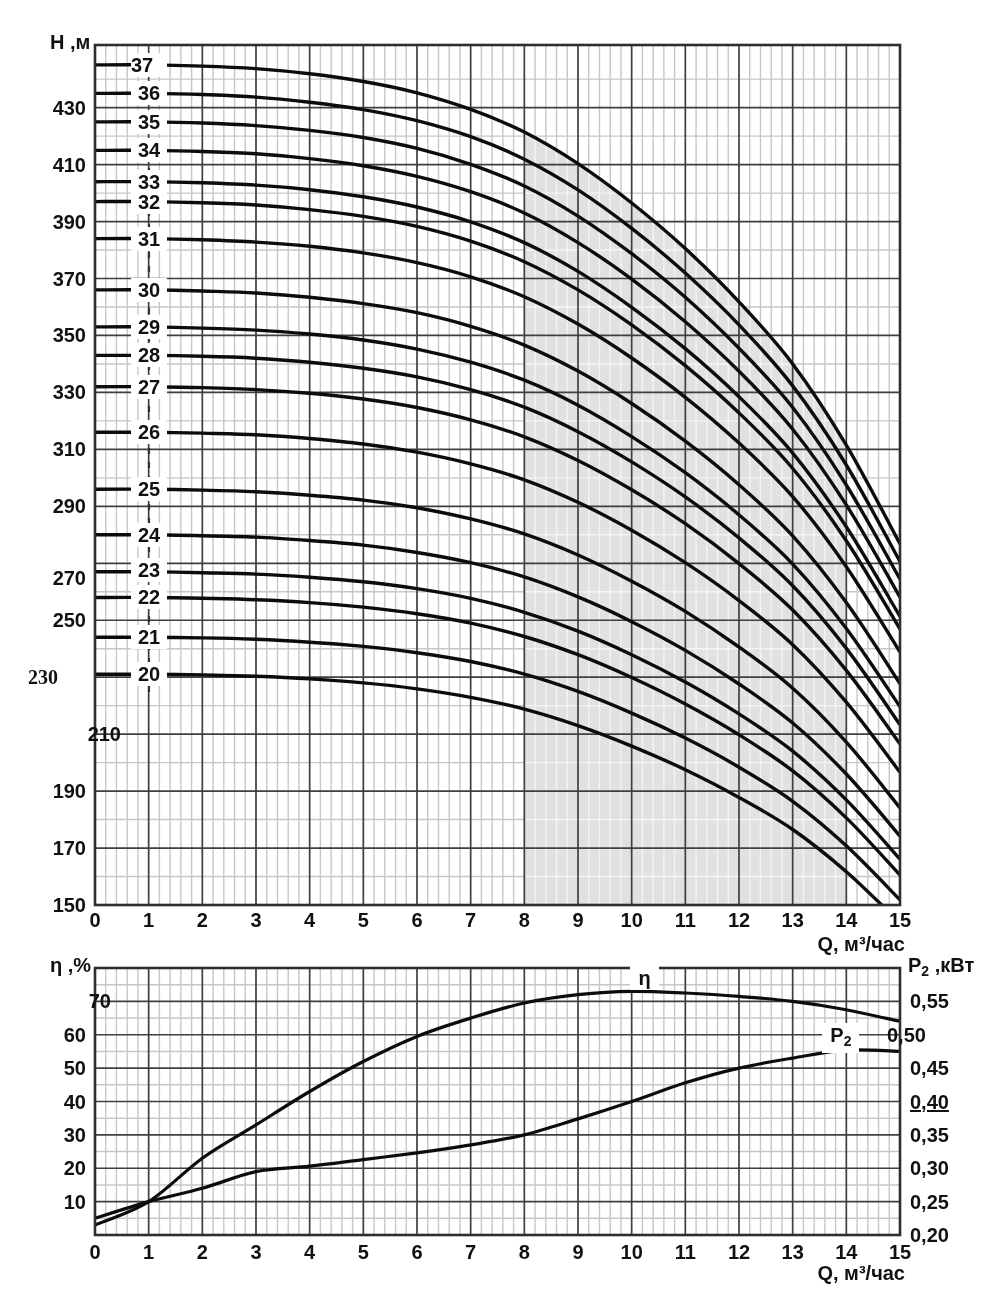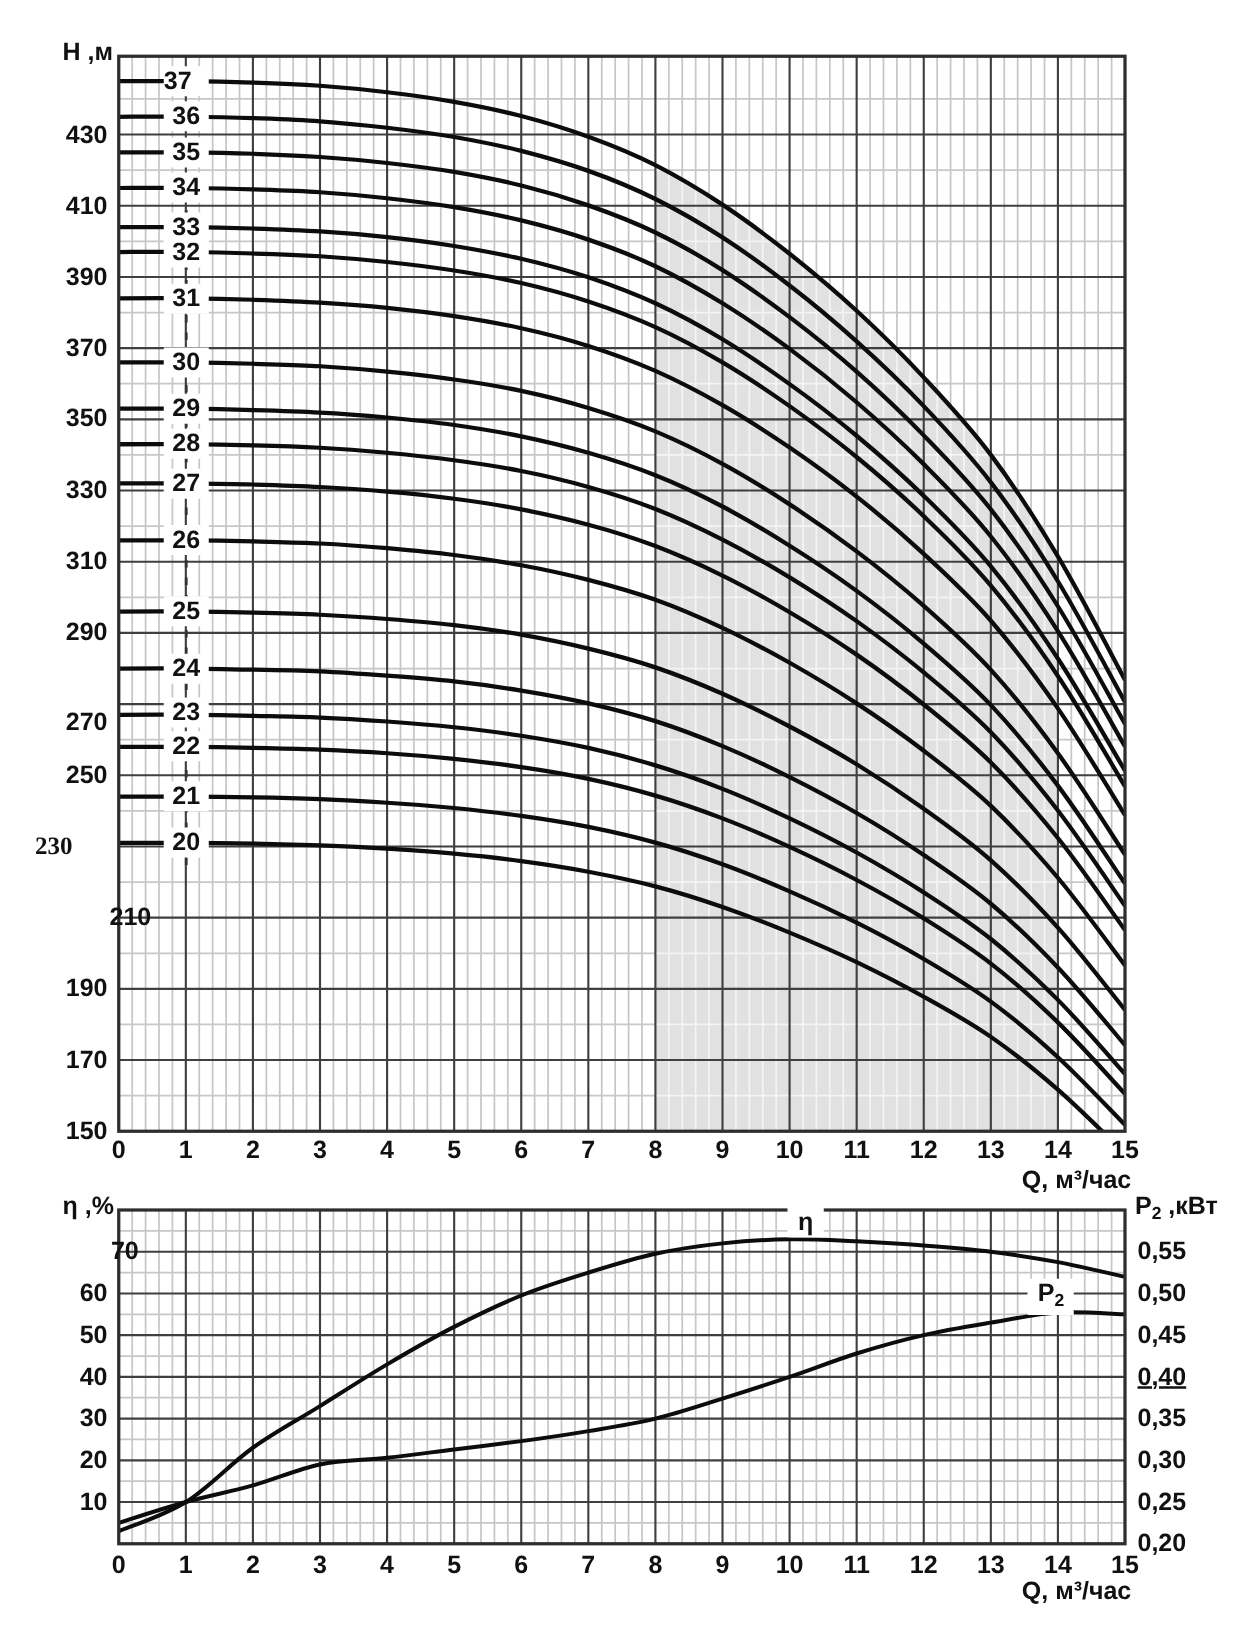--- a/index.html
+++ b/index.html
@@ -376,21 +376,21 @@
       <div class="t" style="left: 826.333px; width: 40px; top: 908px; text-align: center;">14</div>
       <div class="t" style="left: 880px; width: 40px; top: 908px; text-align: center;">15</div>
       <div class="t" style="left: 0px; width: 86px; top: 989.375px; text-align: right; padding-left: 25px;">70</div>
       <div class="t" style="left: 0px; width: 86px; top: 1022.75px; text-align: right;">60</div>
       <div class="t" style="left: 0px; width: 86px; top: 1056.12px; text-align: right;">50</div>
       <div class="t" style="left: 0px; width: 86px; top: 1089.5px; text-align: right;">40</div>
       <div class="t" style="left: 0px; width: 86px; top: 1122.88px; text-align: right;">30</div>
       <div class="t" style="left: 0px; width: 86px; top: 1156.25px; text-align: right;">20</div>
       <div class="t" style="left: 0px; width: 86px; top: 1189.62px; text-align: right;">10</div>
       <div class="t" style="left: 910px; width: 90px; top: 989.375px;">0,55</div>
-      <div class="t" style="left: 910px; width: 90px; top: 1022.75px;">0,50</div>
+      <div class="t" style="left: 887px; width: 90px; top: 1022.75px;">0,50</div>
       <div class="t" style="left: 910px; width: 90px; top: 1056.12px;">0,45</div>
       <div class="t" style="left: 910px; width: 90px; top: 1089.5px; text-decoration: underline;">0,40</div>
       <div class="t" style="left: 910px; width: 90px; top: 1122.88px;">0,35</div>
       <div class="t" style="left: 910px; width: 90px; top: 1156.25px;">0,30</div>
       <div class="t" style="left: 910px; width: 90px; top: 1189.62px;">0,25</div>
       <div class="t" style="left: 910px; width: 90px; top: 1223px;">0,20</div>
       <div class="t" style="left: 75px; width: 40px; top: 1240px; text-align: center;">0</div>
       <div class="t" style="left: 128.667px; width: 40px; top: 1240px; text-align: center;">1</div>
       <div class="t" style="left: 182.333px; width: 40px; top: 1240px; text-align: center;">2</div>
       <div class="t" style="left: 236px; width: 40px; top: 1240px; text-align: center;">3</div>

